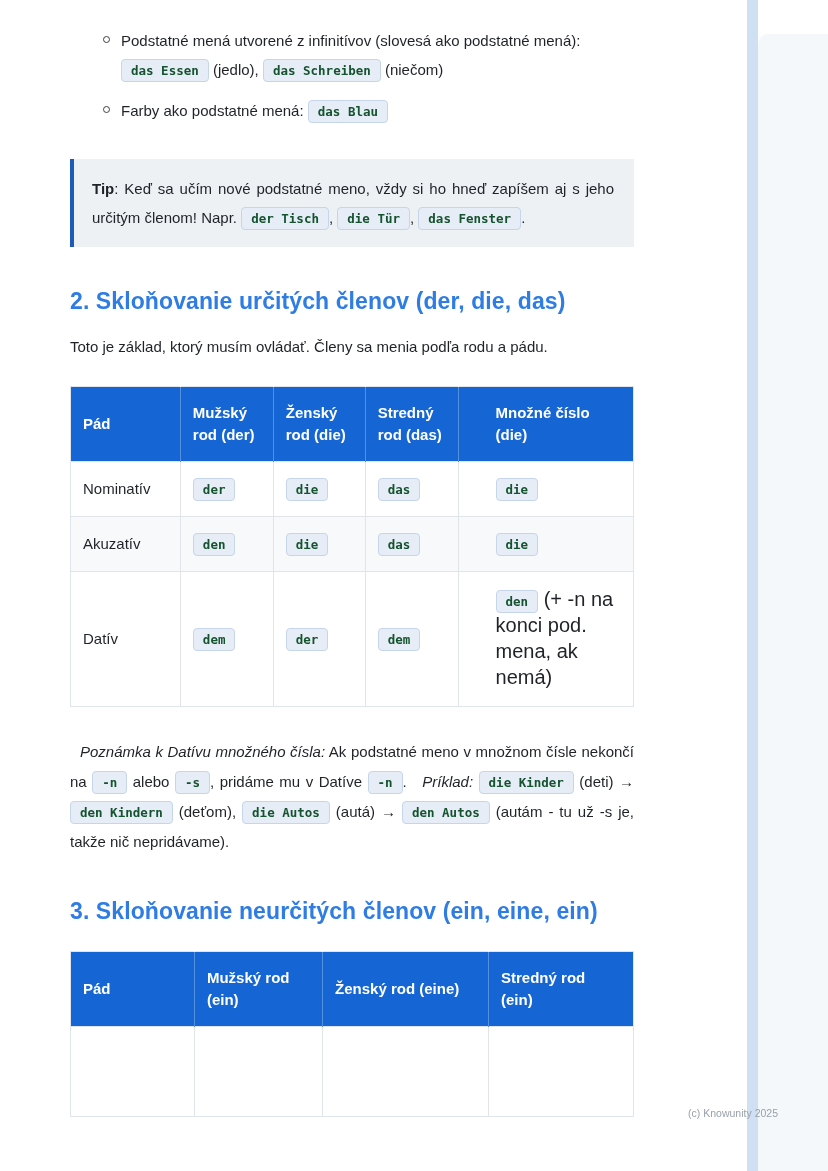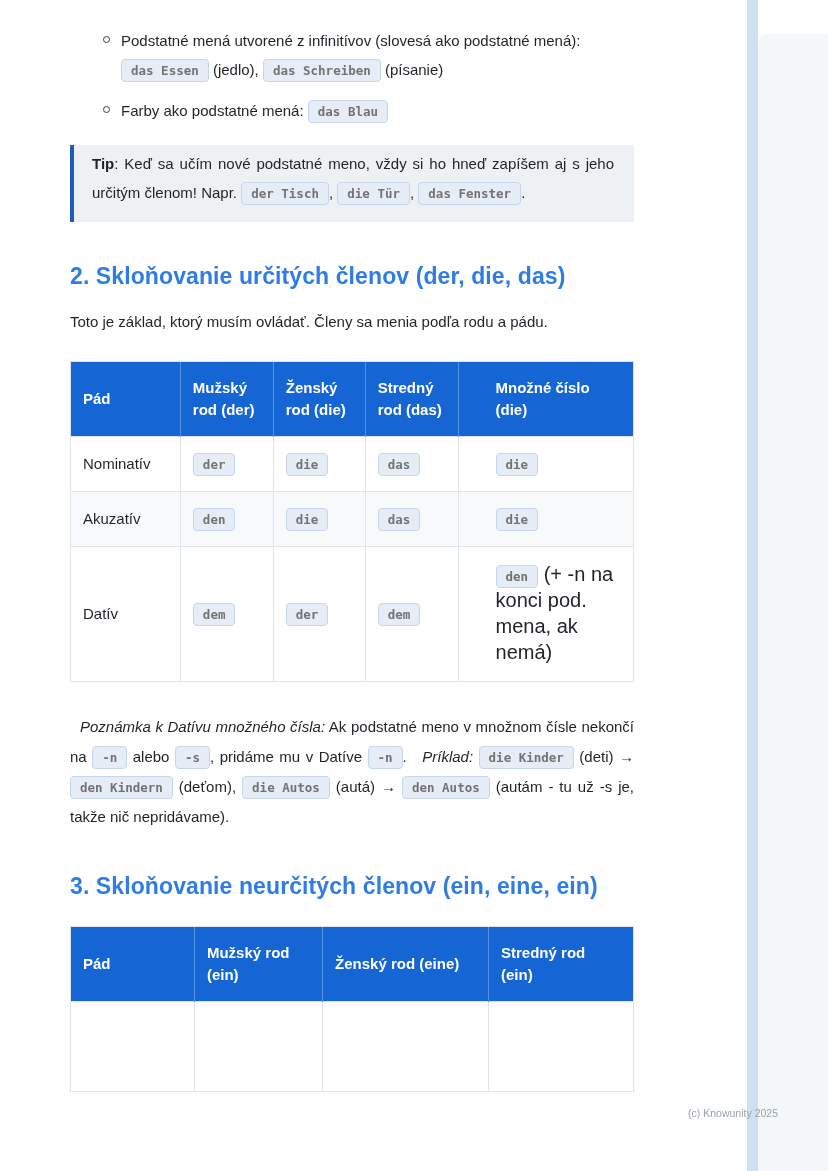--- a/index.html
+++ b/index.html
@@ -34,33 +34,33 @@
   .bullet {
     position:absolute; left:33px; top:10px; width:7px; height:7px;
     border:1.5px solid #3a3f45; border-radius:50%; display:inline-block;
   }
 
   
   .chip {
     display:inline-block;
     font-family:"DejaVu Sans Mono", monospace;
     font-size:12.5px; font-weight:bold;
-    color:#737373; background:#e6edf7;
+    color:#14532d; background:#e6edf7;
     border:1px solid #c6d5ea; border-radius:4px;
     padding:2px 9px; line-height:17px;
     vertical-align:baseline; white-space:nowrap;
   }
   .seg-strong { font-weight:bold; }
   .seg-em { font-style:italic;margin-left:10px; }
 
   
   .tip-box {
-    margin-top:20px; background:#eef1f4;
+    margin-top:34px; background:#eef1f4;
     border-left:4px solid #1e5bb8;
-    padding:4px 20px 15px 18px;
+    padding:15px 20px 15px 18px;
   }
   .tip-box p { font-size:15px; line-height:29px; text-align:justify; }
 
   h2.section-heading {
     margin-top:40px; font-size:23px; line-height:28px;
     color:#2e7ce4; font-weight:bold; letter-spacing:.1px;
   }
   p.body-para { margin-top:18px; font-size:15px; line-height:27px; }
   p.justify { text-align:justify; }
   p.rich { line-height:30px; }
@@ -104,21 +104,21 @@
 <div class="page">
 
   <div class="edge-panel"></div>
   <div class="edge-strip"></div>
 
   <div class="content">
 
     <ul class="noun-list">
       <li>
         <span class="bullet"></span>
-        <span><span class="seg-text">Podstatné mená utvorené z infinitívov (slovesá ako podstatné mená): </span><span class="chip">das Essen</span><span class="seg-text"> (jedlo), </span><span class="chip">das Schreiben</span><span class="seg-text"> (písanie)</span></span>
+        <span><span class="seg-text">Podstatné mená utvorené z infinitívov (slovesá ako podstatné mená): </span><span class="chip">das Essen</span><span class="seg-text"> (jedlo), </span><span class="chip">das Schreiben</span><span class="seg-text"> (niečom)</span></span>
       </li>
       <li>
         <span class="bullet"></span>
         <span><span class="seg-text">Farby ako podstatné mená: </span><span class="chip">das Blau</span></span>
       </li>
     </ul>
 
     <div class="tip-box">
       <p><span class="seg-strong">Tip</span><span class="seg-text">: Keď sa učím nové podstatné meno, vždy si ho hneď zapíšem aj s jeho určitým členom! Napr. </span><span class="chip">der Tisch</span><span class="seg-text">, </span><span class="chip">die Tür</span><span class="seg-text">, </span><span class="chip">das Fenster</span><span class="seg-text">.</span></p>
     </div>

